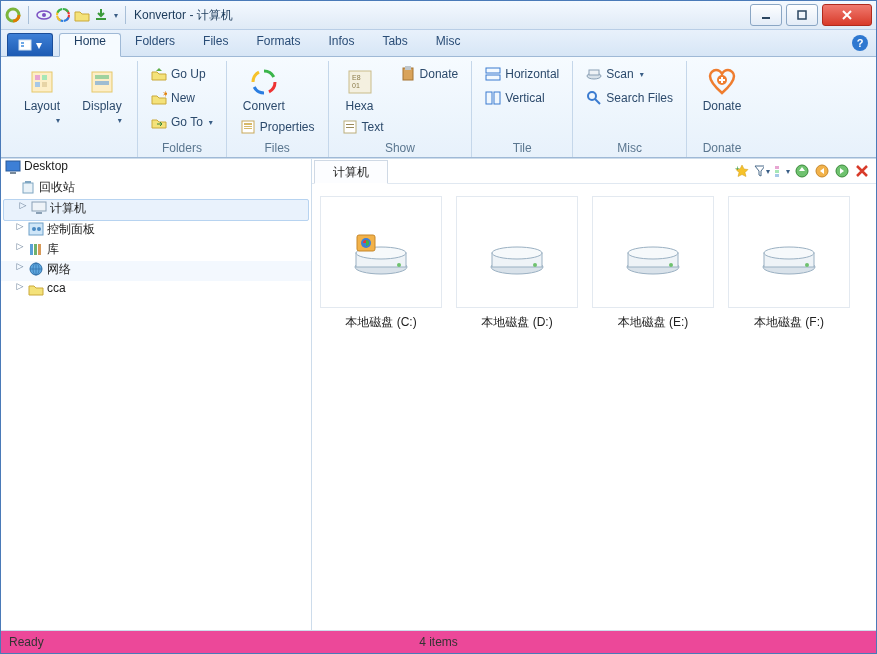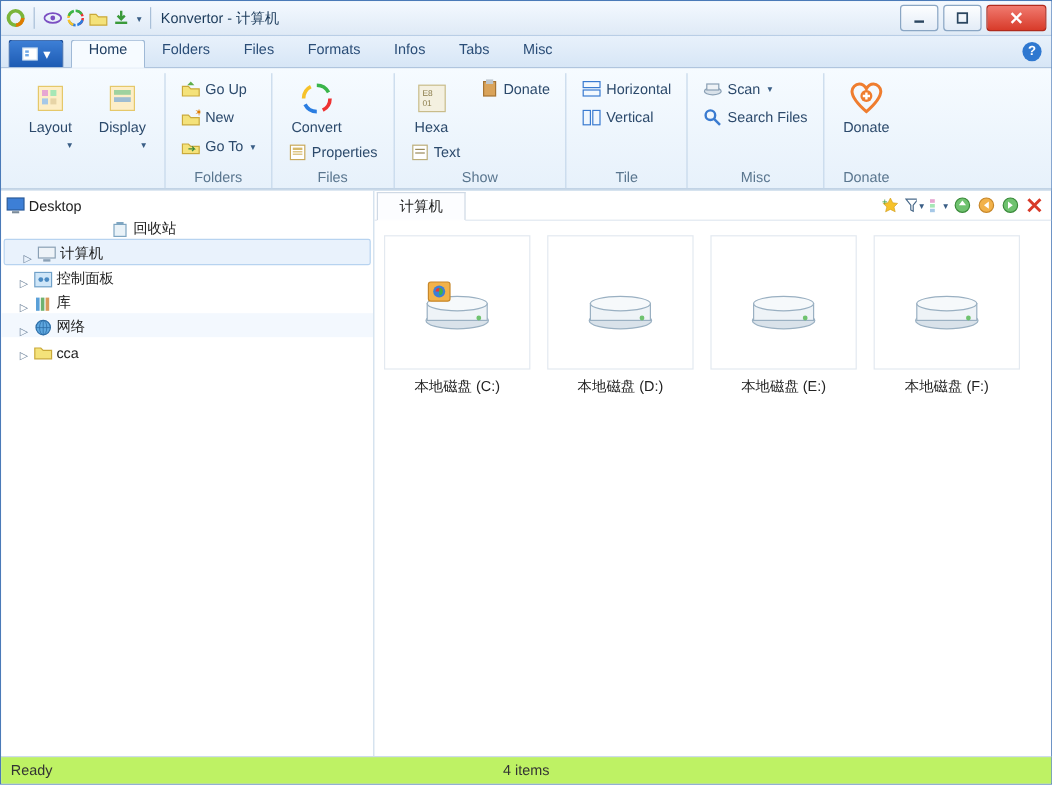--- a/index.html
+++ b/index.html
@@ -29,37 +29,37 @@
   .bigbtn{width:48px;display:flex;flex-direction:column;align-items:center;gap:2px;padding:2px;border:1px solid transparent;border-radius:3px}
   .bigbtn .ico{width:32px;height:32px;display:flex;align-items:center;justify-content:center}
   .bigbtn .lbl{text-align:right;line-height:13px;color:#2c4a6c}
   .smallcol{display:flex;flex-direction:column;gap:2px}
   .smallbtn{display:flex;align-items:center;gap:4px;padding:2px 4px;border:1px solid transparent;border-radius:3px;color:#2c4a6c;white-space:nowrap}
   .smallbtn .sico{width:16px;height:16px;display:flex;align-items:center;justify-content:center}
   .dd{font-size:8px;color:#3a5e86;margin-left:2px}
   
   .body{flex:1;display:flex;border-top:1px solid #cddceb;min-height:0}
   .tree{width:310px;border-right:1px solid #cddceb;overflow:auto;background:#fff}
-  .tnode{display:flex;align-items:flex-end;height:20px;padding-left:4px;gap:3px}
+  .tnode{display:flex;align-items:flex-start;height:20px;padding-left:4px;gap:3px}
   .tnode .exp{width:10px;text-align:center;color:#6c829a;font-size:9px}
   .tnode.sel{background:#e9f2fc;border:1px solid #b7d3f0;border-radius:2px;margin:0 2px}
   .tnode.sel2{background:#f3f8fe}
   .tico{width:16px;height:16px;display:flex;align-items:center;justify-content:center}
   
   .content{flex:1;display:flex;flex-direction:column;min-width:0}
   .crumbrow{height:24px;display:flex;align-items:center;border-bottom:1px solid #e0e8f1}
   .crumbtab{height:22px;border:1px solid #cfd9e5;border-bottom:1px solid #fff;background:#fcfdff;padding:0 18px;display:flex;align-items:center;margin-left:2px;position:relative;top:1px}
   .ctoolbar{margin-left:auto;display:flex;gap:4px;padding-right:6px;align-items:center}
   .ctoolbar .tb{width:16px;height:16px;display:flex;align-items:center;justify-content:center}
   .grid{flex:1;overflow:auto;padding:12px 4px;display:flex;flex-wrap:wrap;align-content:flex-start;gap:6px}
   .item{width:130px;display:flex;flex-direction:column;align-items:center}
   .thumb{width:120px;height:110px;border:1px solid #e3e9f0;display:flex;align-items:center;justify-content:center;background:#fff}
   .cap{margin-top:6px;text-align:right}
   
-  .status{height:22px;border-top:1px solid #cddceb;display:flex;align-items:center;padding:0 8px;background:#bef264;color:#333}
+  .status{height:22px;border-top:1px solid #cddceb;display:flex;align-items:center;padding:0 8px;background:#ec4899;color:#333}
   .status .mid{position:absolute;left:50%;transform:translateX(-50%)}
   .statuswrap{position:relative;height:22px}
 </style>
 </head>
 <body>
 
 <div class="window">
 
   <div class="titlebar">
     <div class="qat">
@@ -365,21 +365,21 @@
       <div class="tnode">
         <span class="tico">
             <svg width="16" height="14">
               <rect x="1" y="1" width="14" height="10" fill="#3d7fd6" stroke="#2a5a99"></rect>
               <rect x="5" y="12" width="6" height="2" fill="#7a8a99"></rect>
             </svg>
           </span>
         <span>Desktop</span>
       </div>
       <div id="tree-children">
-          <div class="tnode" style="padding-left: 30px; margin-left: 48px;">
+          <div class="tnode" style="padding-left: 6px;">
             <span class="exp"></span>
             <span class="tico">
               <svg width="16" height="16">
                 <rect x="3" y="4" width="10" height="10" fill="#e9f2f8" stroke="#7fa6c2"></rect>
                 <path d="M5 2h6v2H5z" fill="#7fa6c2"></path>
               </svg>
             </span>
             <span>回收站</span>
           </div>
           <div class="tnode sel" style="padding-left: 14px;">

